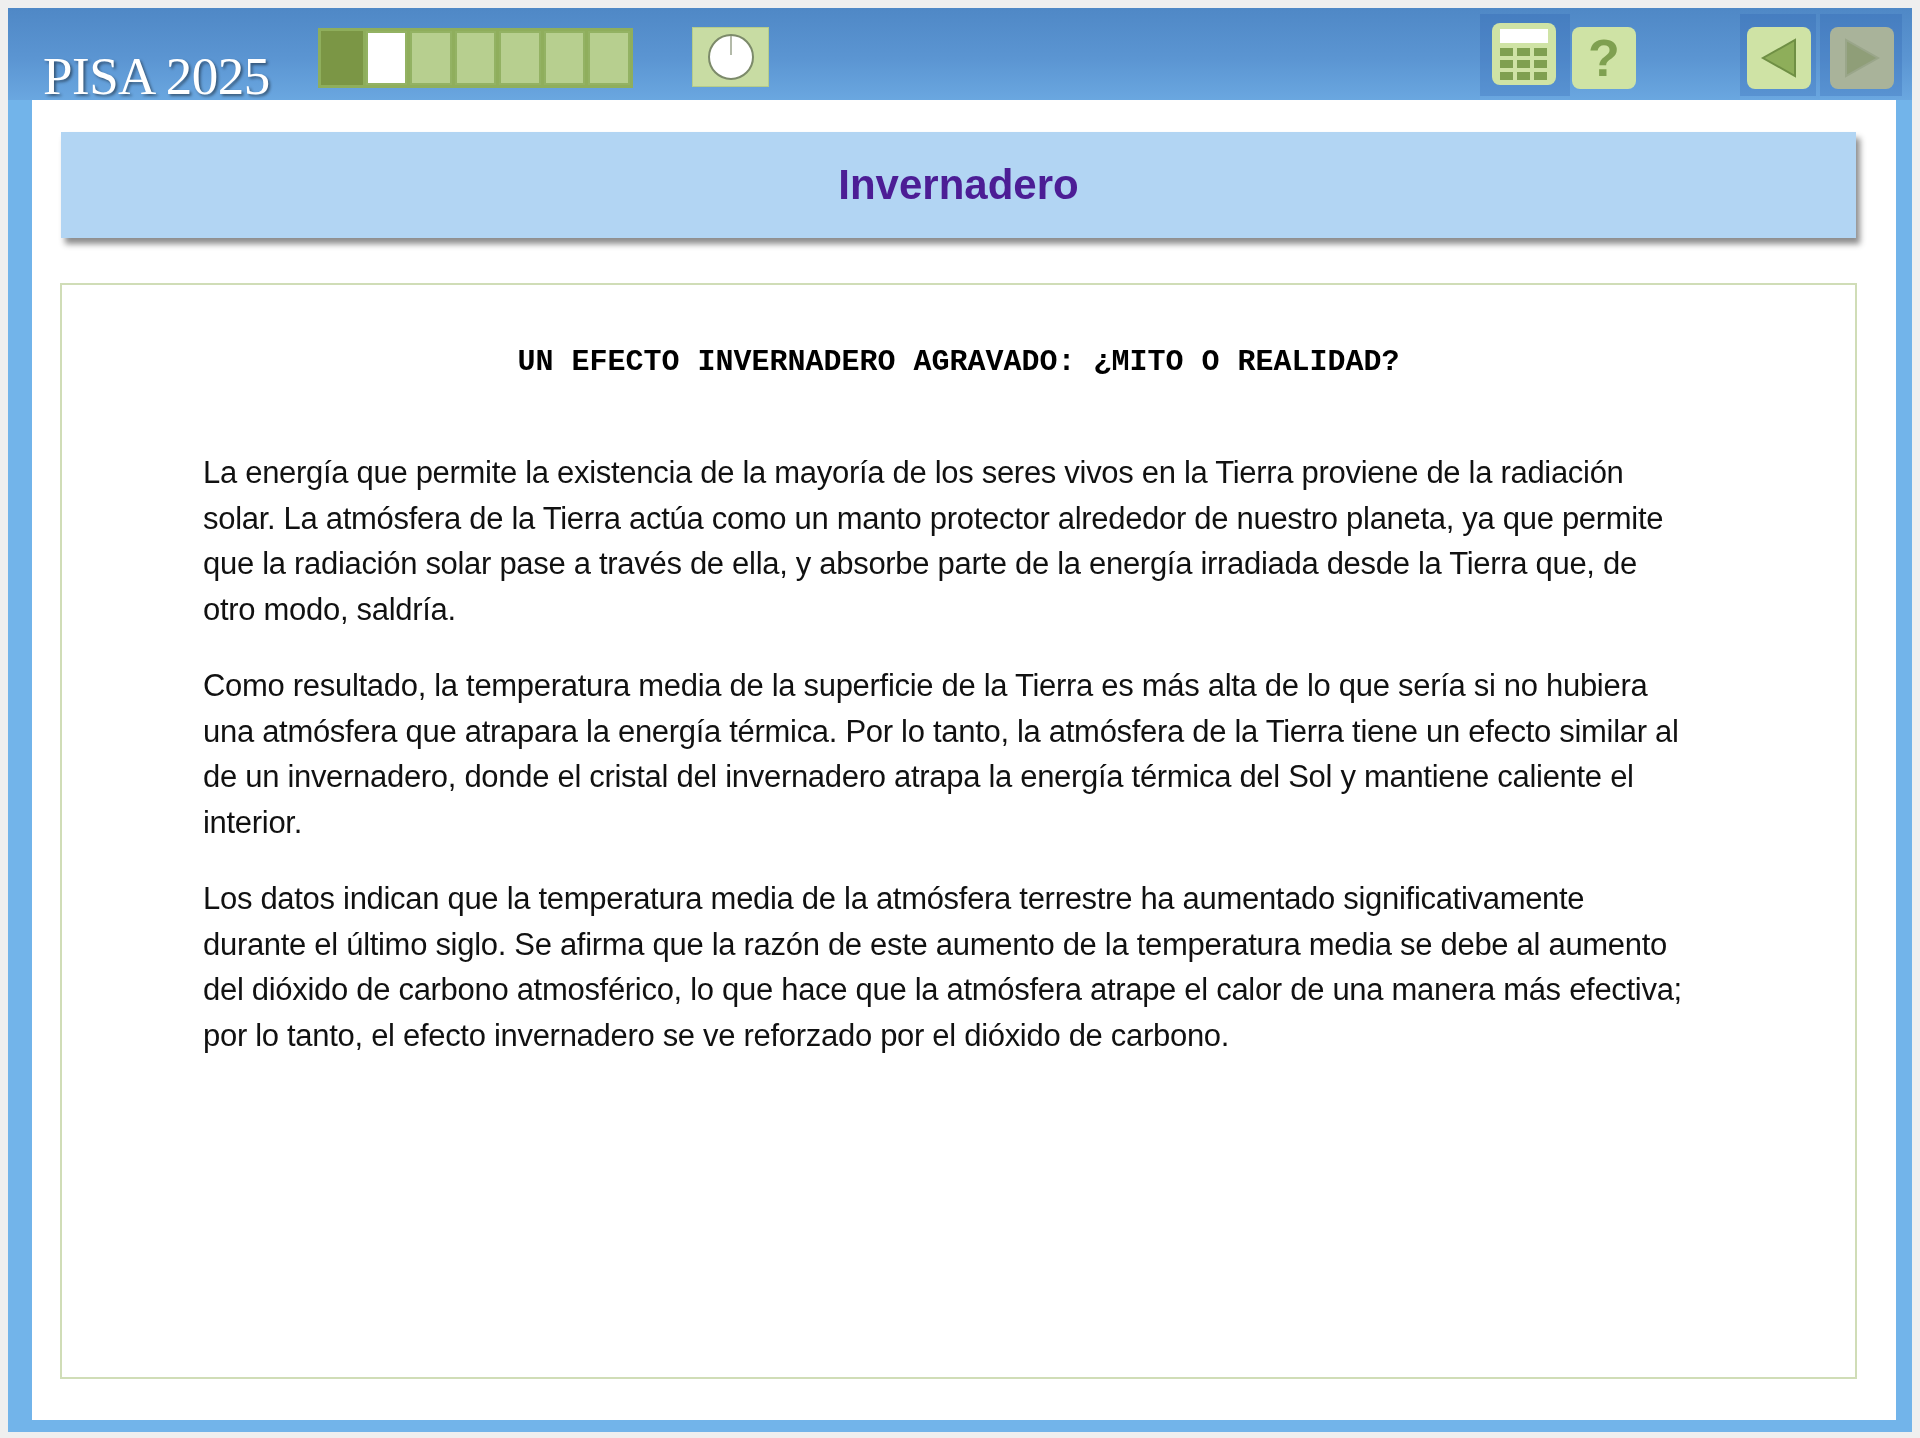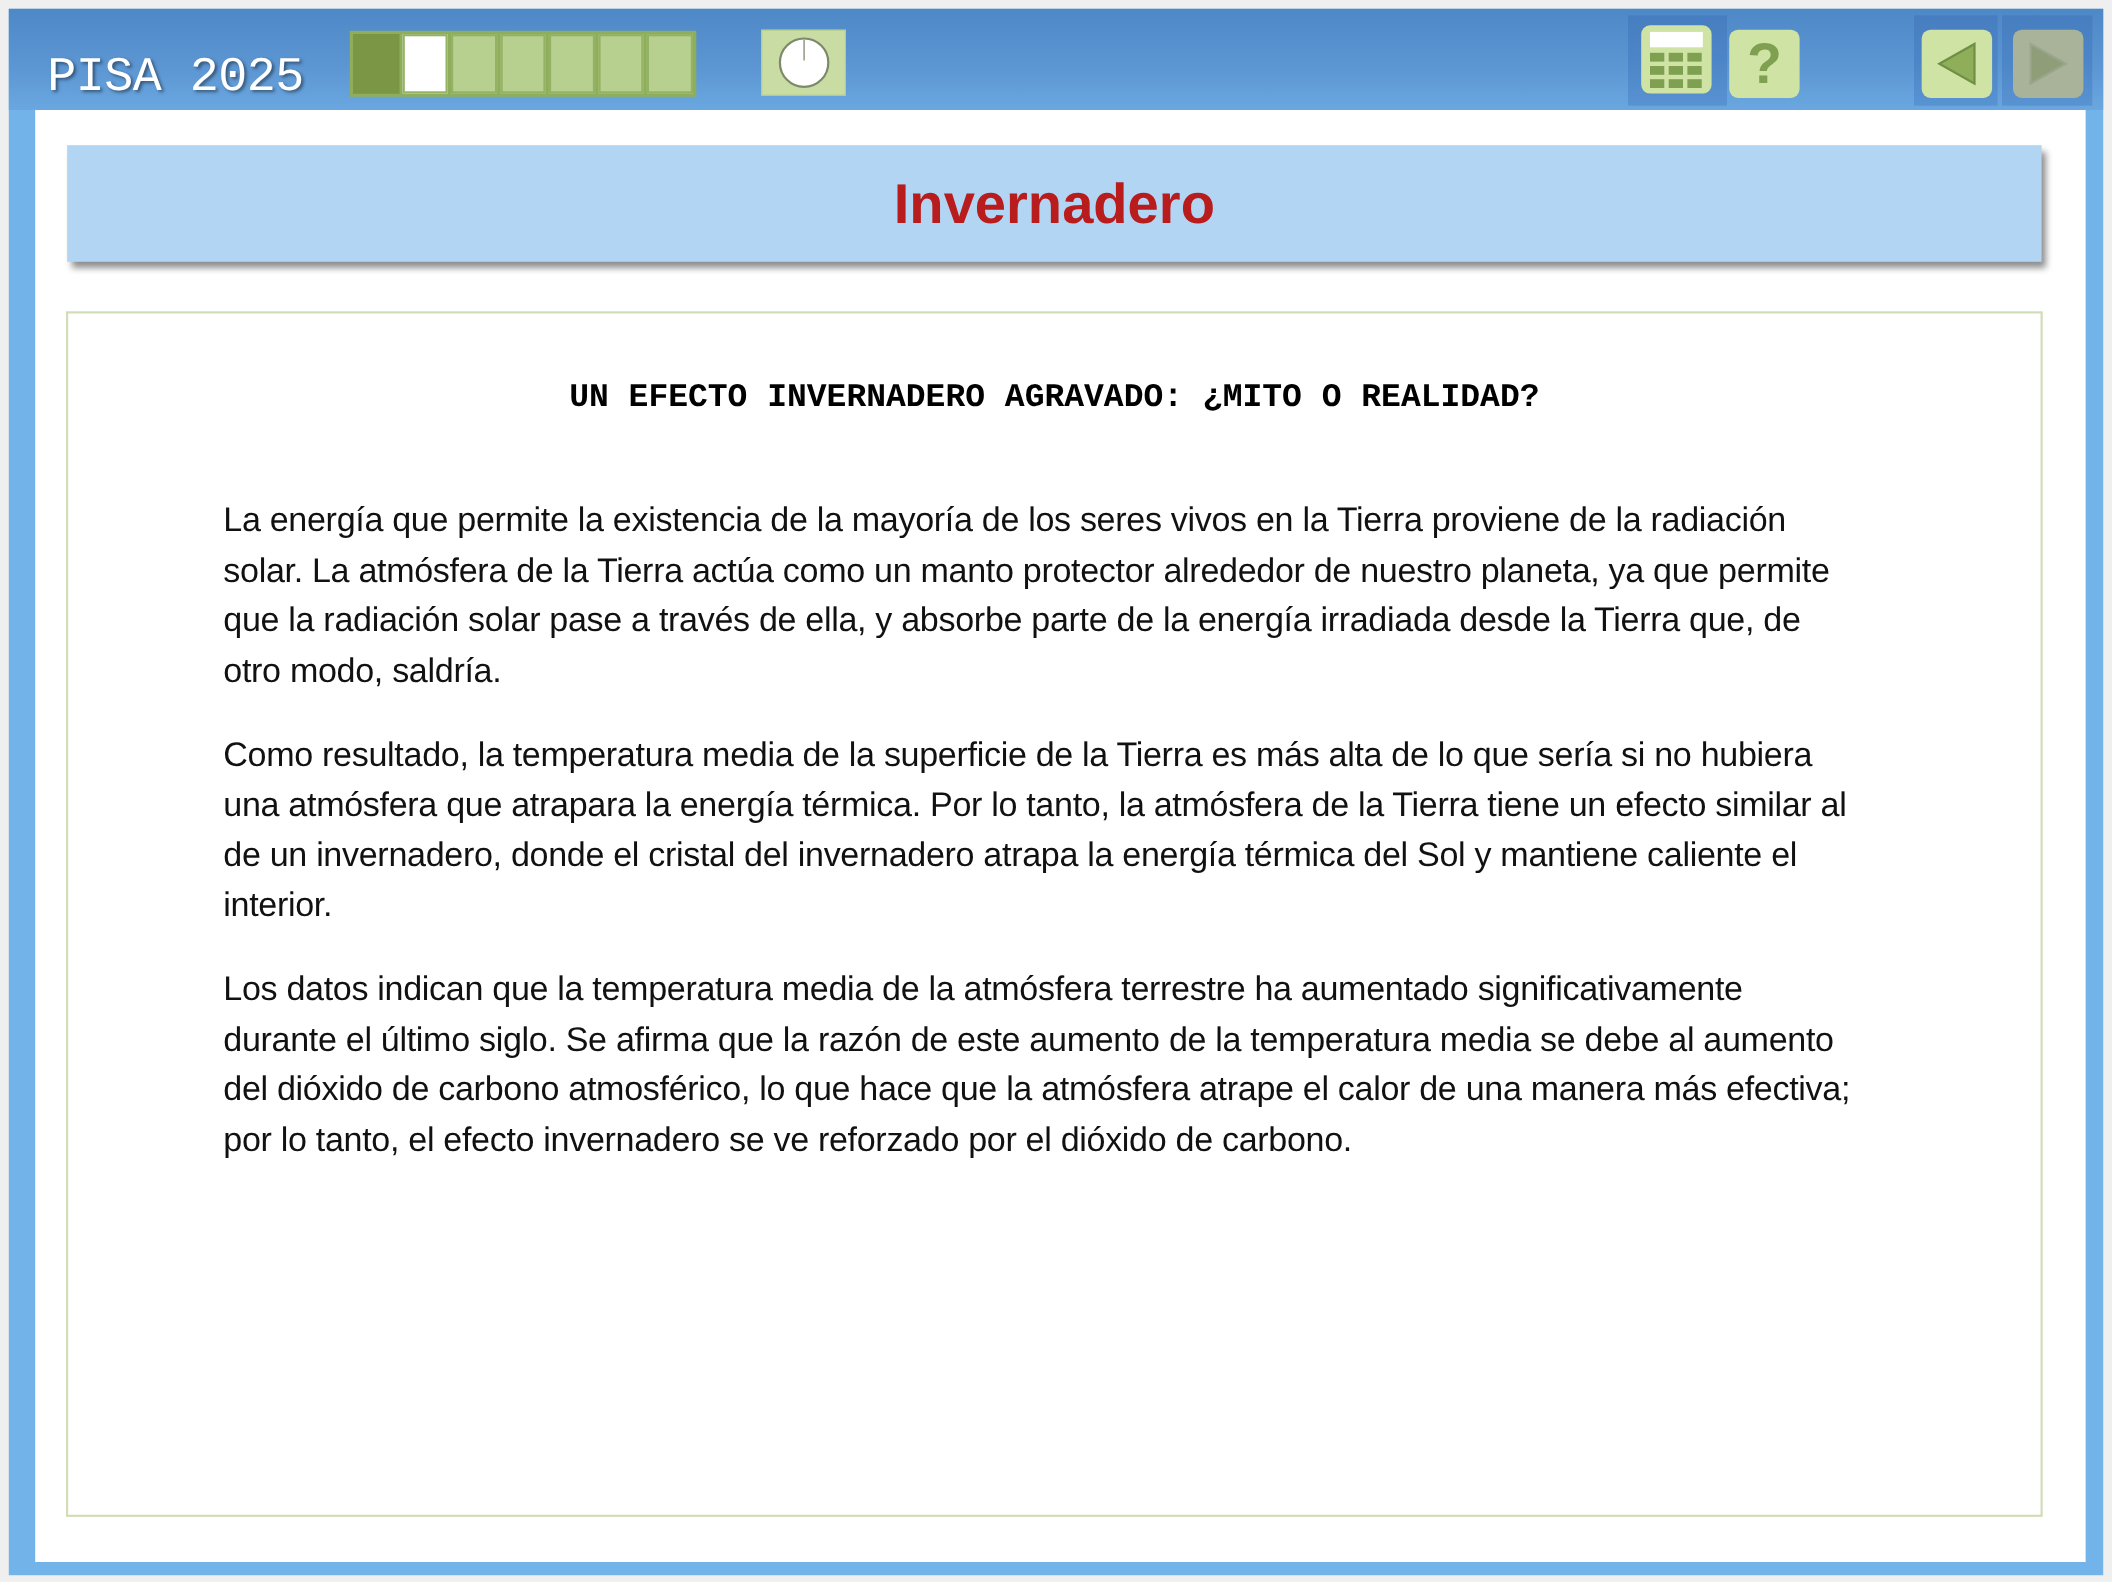--- a/index.html
+++ b/index.html
@@ -12,23 +12,23 @@
   .frame {
     position: absolute; left: 8px; top: 8px; width: 1904px; height: 1424px;
     background: #72b4ea;
   }
   .header {
     position: absolute; left: 8px; top: 8px; width: 1904px; height: 92px;
     background: linear-gradient(180deg, #4f88c6 0%, #5b95d2 55%, #6aa7e0 100%);
   }
   .brand {
     position: absolute; left: 35px; top: 38px;
-    font-size: 44px; color: #ffffff; letter-spacing: -0.5px;
+    font-size: 53px; color: #ffffff; letter-spacing: -0.5px;
     text-shadow: 2px 2px 3px rgba(0,0,0,0.45);
-    font-family: Liberation Mono, monospace;
+    font-family: Liberation Serif, serif;
   }
   .progress {
     position: absolute; left: 318px; top: 28px; width: 315px; height: 60px;
     background: #8fae5c; box-sizing: border-box; padding: 3px;
     display: flex; gap: 3px;
   }
   .progress .seg {
     flex: 1; background: #b7cf8f; border: 2px solid #93b263; box-sizing: border-box;
   }
   .progress .seg.done { background: #7b9645; border-color: #7b9645; }
@@ -51,21 +51,21 @@
     position: absolute; left: 32px; top: 100px; width: 1864px; height: 1320px;
     background: #ffffff;
   }
   .title-banner {
     position: absolute; left: 61px; top: 132px; width: 1795px; height: 106px;
     background: #b2d5f3;
     box-shadow: 4px 6px 6px rgba(0,0,0,0.45);
     display: flex; align-items: center; justify-content: center;
   }
   .title-banner h1 {
-    margin: 0; font-size: 51px; font-weight: bold; color: #b91c1c;
+    margin: 0; font-size: 42px; font-weight: bold; color: #4c1d95;
     font-family: "Liberation Sans", sans-serif;
   }
   .content-box {
     position: absolute; left: 60px; top: 283px; width: 1797px; height: 1096px;
     border: 2px solid #d0ddb7; box-sizing: border-box; background: #fff;
   }
   .subheading {
     position: absolute; left: 0; right: 0; top: 60px; text-align: center;
     font-size: 30px; font-weight: bold; color: #000;
     font-family: Liberation Mono, monospace;

